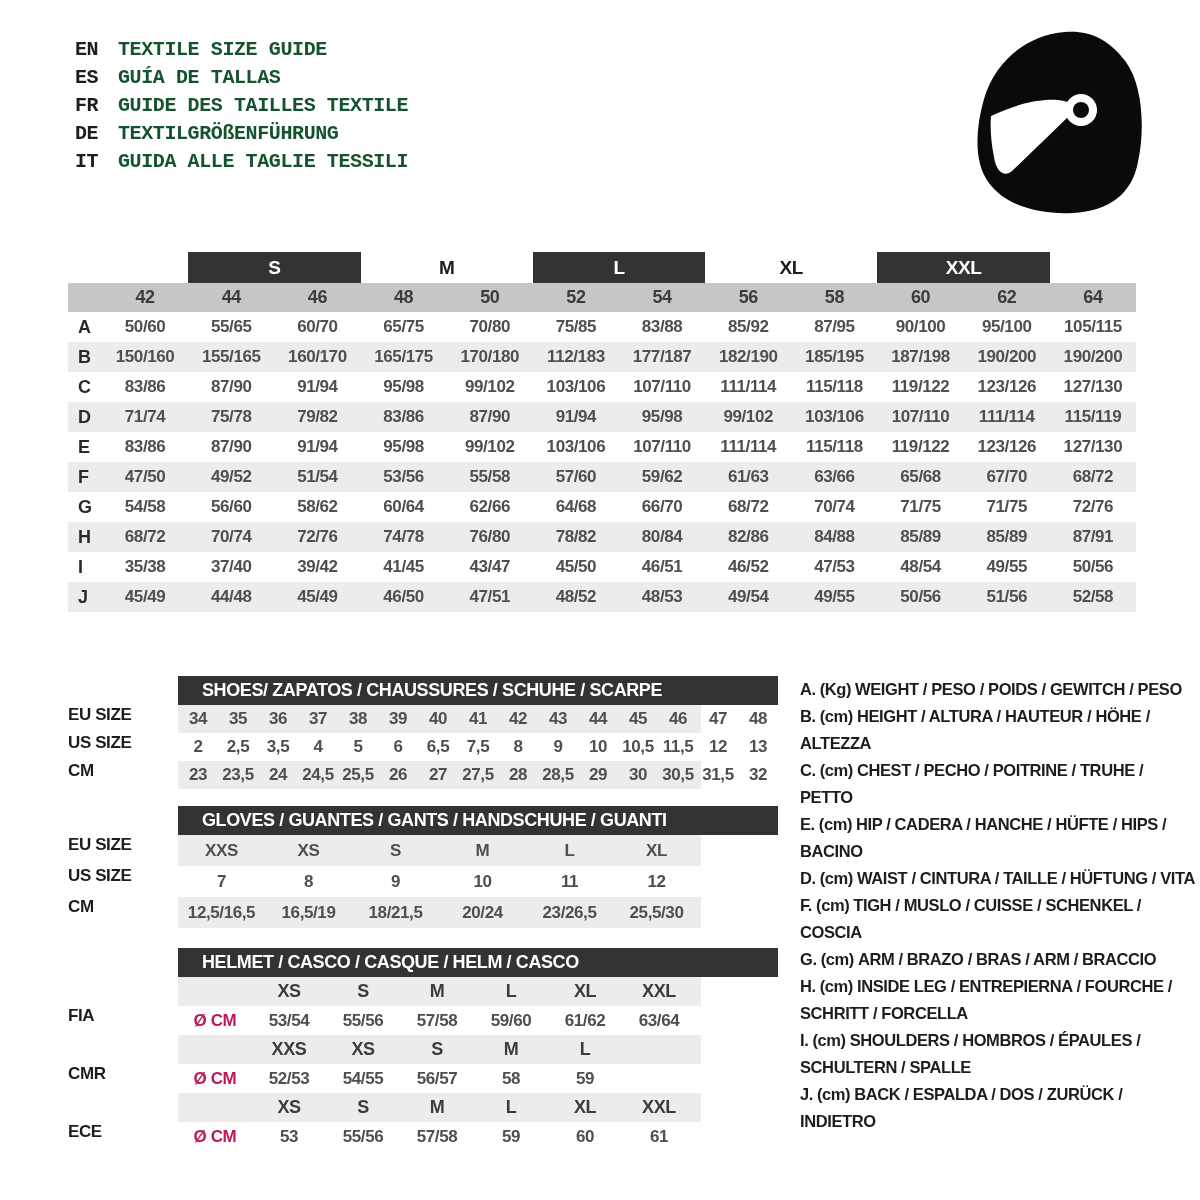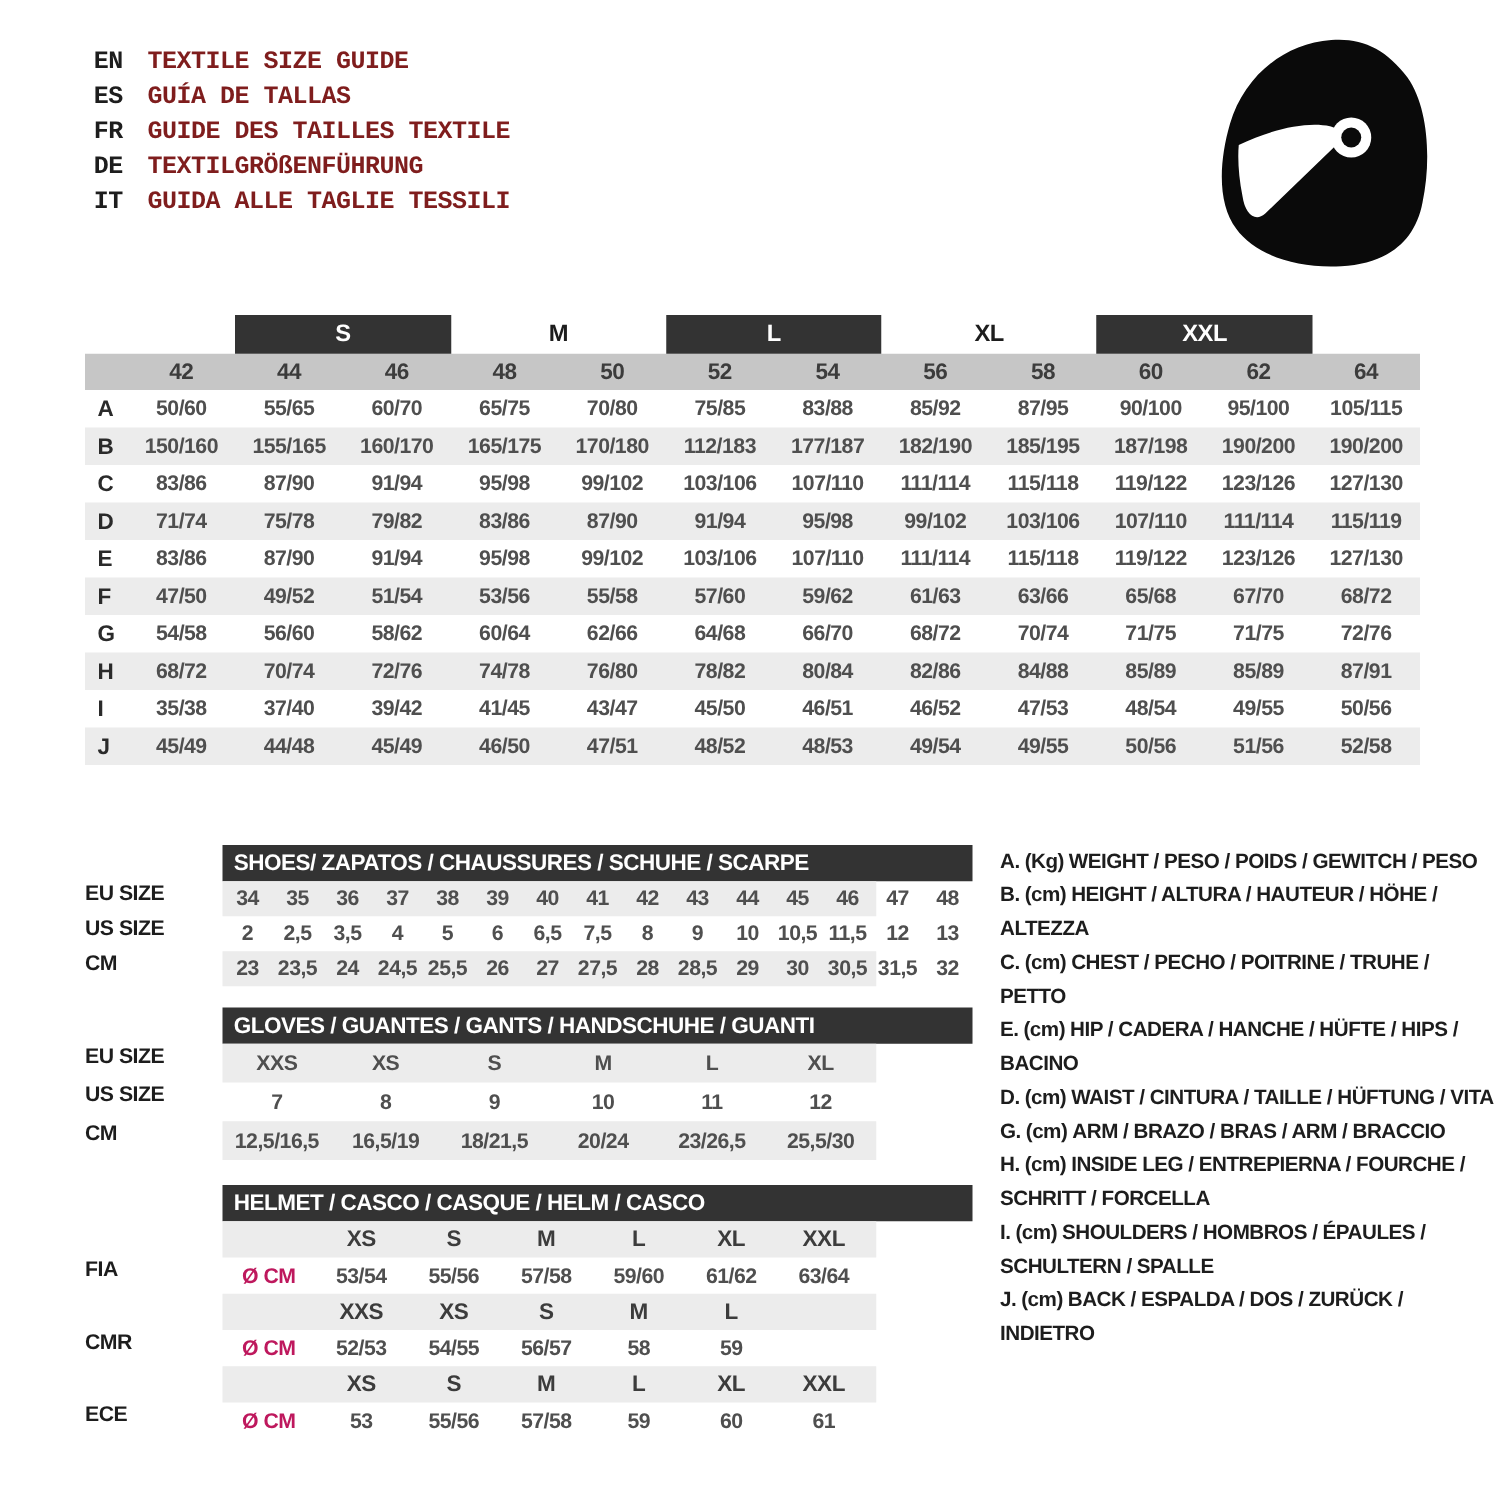--- a/index.html
+++ b/index.html
@@ -5,41 +5,41 @@
   html,body{margin:0;padding:0;}
   body{
     width:1200px;height:1200px;background:#ffffff;position:relative;overflow:hidden;
     font-family:"Liberation Sans","DejaVu Sans",sans-serif;
     color:#1d1d1d;letter-spacing:-0.4px;
   }
   
   .lang-list{position:absolute;left:75px;top:38px;}
   .lang-row{display:flex;height:28px;align-items:flex-start;font-family:Liberation Mono, monospace;}
   .lang-code{width:43px;font-weight:700;font-size:20px;color:#1d1d1d;}
-  .lang-label{font-weight:700;font-size:20px;color:#7f1d1d;}
+  .lang-label{font-weight:700;font-size:20px;color:#14532d;}
   
   .helmet-logo{position:absolute;left:968px;top:22px;width:200px;height:195px;}
   
   .main-table{position:absolute;left:68px;top:252px;width:1068px;}
   .mrow{display:grid;grid-template-columns:34px repeat(12,1fr);align-items:center;}
   .size-header{height:31px;}
   .size-box{height:31px;display:flex;align-items:center;justify-content:center;
     font-weight:700;font-size:19px;}
   .size-box.filled{background:#333333;color:#ffffff;}
   .size-box.open{background:transparent;color:#1d1d1d;}
   .num-band{height:29px;background:#c6c6c6;}
   .num-cell{text-align:center;font-weight:700;font-size:18px;color:#3c3c3c;}
   .data-row{height:30px;}
   .data-row.alt{background:#ececec;}
   .letter-cell{font-weight:700;font-size:18px;color:#2a2a2a;padding-left:10px;}
   .val-cell{text-align:center;font-weight:700;font-size:17px;color:#4f4f4f;}
   
   .section{position:absolute;left:68px;width:710px;}
   .sec-bar{margin-left:110px;width:600px;height:29px;background:#333333;color:#ffffff;
-    font-weight:700;font-size:18px;display:flex;align-items:center;padding-left:9px;
+    font-weight:700;font-size:18px;display:flex;align-items:center;padding-left:24px;
     box-sizing:border-box;}
   .srow{display:flex;align-items:flex-start;}
   .srow-label{width:110px;font-weight:700;font-size:17px;color:#1d1d1d;}
   .srow-content{width:523px;display:grid;align-items:center;box-sizing:border-box;}
   .srow-content.band{background:#ececec;}
   .shoes .srow{height:28px;} .shoes .srow-content{height:28px;grid-template-columns:repeat(15,40px);}
   .gloves .srow{height:31px;} .gloves .srow-content{height:31px;grid-template-columns:repeat(6,87px);}
   .helm .srow{height:29px;} .helm .srow-content{height:29px;grid-template-columns:74px repeat(6,74px);}
   .scell{text-align:center;font-weight:700;font-size:17px;color:#4f4f4f;}
   .scell.hdr{color:#3c3c3c;font-size:18px;}
@@ -454,17 +454,18 @@
       </div>
     </div>
 </div>
 
 <div class="legend" id="legend">
     <div class="legend-item"><span>A.</span><span>(Kg)</span><span>WEIGHT / PESO / POIDS / GEWITCH / PESO</span></div>
     <div class="legend-item"><span>B.</span><span>(cm)</span><span>HEIGHT / ALTURA / HAUTEUR / HÖHE / ALTEZZA</span></div>
     <div class="legend-item"><span>C.</span><span>(cm)</span><span>CHEST / PECHO / POITRINE / TRUHE / PETTO</span></div>
     <div class="legend-item"><span>E.</span><span>(cm)</span><span>HIP / CADERA / HANCHE / HÜFTE / HIPS / BACINO</span></div>
     <div class="legend-item"><span>D.</span><span>(cm)</span><span>WAIST / CINTURA / TAILLE / HÜFTUNG / VITA</span></div>
+    <div class="legend-item"><span>F.</span><span>(cm)</span><span>TIGH / MUSLO / CUISSE / SCHENKEL / COSCIA</span></div>
     <div class="legend-item"><span>G.</span><span>(cm)</span><span>ARM / BRAZO / BRAS / ARM / BRACCIO</span></div>
     <div class="legend-item"><span>H.</span><span>(cm)</span><span>INSIDE LEG / ENTREPIERNA / FOURCHE / SCHRITT / FORCELLA</span></div>
     <div class="legend-item"><span>I.</span><span>(cm)</span><span>SHOULDERS / HOMBROS / ÉPAULES / SCHULTERN / SPALLE</span></div>
     <div class="legend-item"><span>J.</span><span>(cm)</span><span>BACK / ESPALDA / DOS / ZURÜCK / INDIETRO</span></div>
   </div>
 
 </body></html>

